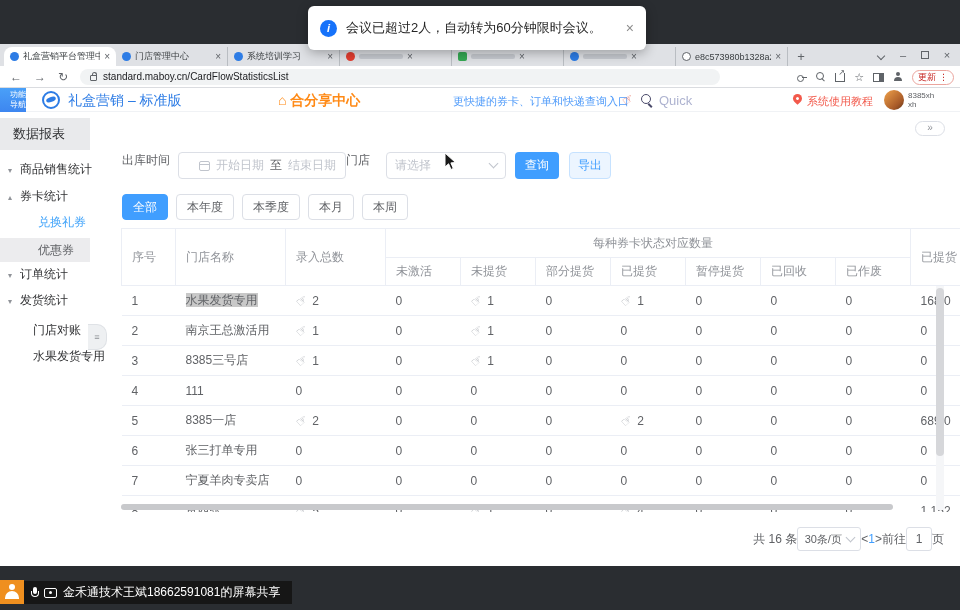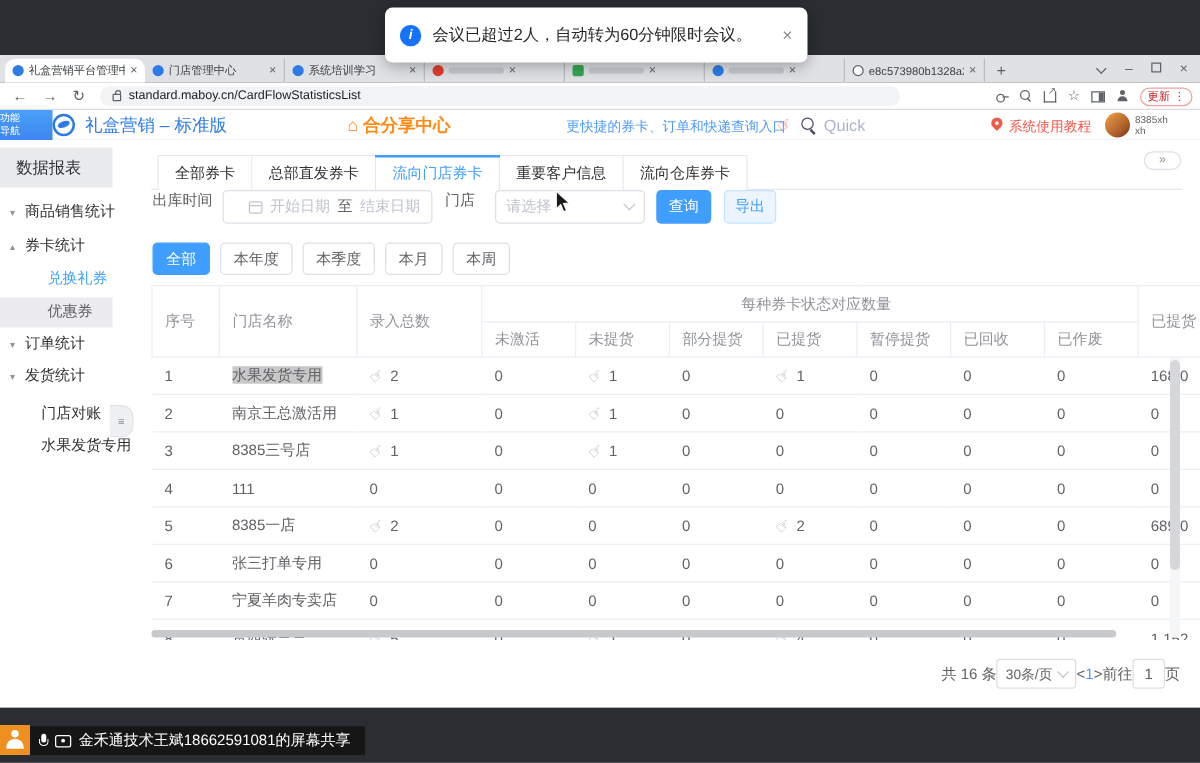--- a/index.html
+++ b/index.html
@@ -46,21 +46,21 @@
   .panelico::after{content:"";position:absolute;right:0;top:0;bottom:0;width:4px;background:#5f6368;}
   .person{width:10px;height:10px;position:relative;}
   .person::before{content:"";position:absolute;left:3px;top:0;width:4px;height:4px;border-radius:50%;background:#5f6368;}
   .person::after{content:"";position:absolute;left:1px;top:5px;width:8px;height:4px;border-radius:4px 4px 0 0;background:#5f6368;}
   .update-pill{height:15px;border:1px solid #eba59e;border-radius:8px;color:#c5221f;font-size:9px;display:flex;align-items:center;padding:0 5px;gap:3px;background:#fff;}
 
   
   .viewport{position:absolute;top:88px;left:0;width:960px;height:478px;background:#fff;overflow:hidden;}
 
   .appheader{position:absolute;top:0;left:0;right:0;height:24px;border-bottom:1px solid #f0f2f5;background:#fff;}
-  .navbox{position:absolute;left:0;top:0;width:42px;height:24px;background:linear-gradient(#4aa0f8,#3d86f0);color:#fff;font-size:8px;line-height:10px;text-align:left;padding-top:2px;}
+  .navbox{position:absolute;left:0;top:0;width:26px;height:24px;background:linear-gradient(#4aa0f8,#3d86f0);color:#fff;font-size:8px;line-height:10px;text-align:right;padding-top:2px;}
   .logo{position:absolute;left:42px;top:3px;width:18px;height:18px;border-radius:50%;border:2px solid #2d7ce5;background:#fff;}
   .logo::before{content:"";position:absolute;left:2px;top:4px;width:10px;height:5px;border-radius:50%;background:#2d7ce5;transform:rotate(-20deg);}
   .brand{position:absolute;left:68px;top:4px;font-size:14px;font-weight:normal;color:#2d7ce5;white-space:nowrap;}
   .sharecenter{position:absolute;left:278px;top:4px;font-size:14px;font-weight:bold;color:#ff8a16;white-space:nowrap;}
   .house{color:#ff8a16;font-weight:normal;}
   .promo{position:absolute;left:453px;top:6px;font-size:11px;color:#4f9bfa;white-space:nowrap;}
   .fingerhdr{position:absolute;left:622px;top:4px;font-size:13px;color:#e25c4a;transform:rotate(-35deg);}
   .qmag{position:absolute;left:641px;top:6px;}
   .qmag::before{content:"";position:absolute;width:8px;height:8px;border:1.6px solid #4a4a6a;border-radius:50%;}
   .qmag::after{content:"";position:absolute;left:8px;top:9px;width:5px;height:1.6px;background:#4a4a6a;transform:rotate(45deg);transform-origin:0 0;}
@@ -72,21 +72,21 @@
   .uname{position:absolute;left:908px;top:3px;font-size:8px;line-height:9px;color:#606266;}
 
   
   .sidebar{position:absolute;left:0;top:24px;width:107px;bottom:0;background:#fff;}
   .sb-title{position:absolute;left:0;top:6px;width:90px;height:32px;background:#e9eaec;line-height:32px;padding-left:13px;font-size:13px;font-weight:normal;color:#303133;}
   .sb-item{position:absolute;left:0;width:107px;height:22px;line-height:22px;font-size:12px;color:#303133;white-space:nowrap;}
   .sb-item .arr{display:inline-block;width:12px;margin-left:8px;color:#909399;font-size:8px;}
   .sb-item.group{padding-left:0;}
   .sb-item.sub{padding-left:38px;color:#606266;}
   .sb-item.sub.active{color:#3ea2fa;}
-  .sb-item.sub.shaded{background:#ececee;width:90px;height:24px;line-height:24px;font-family:Liberation Mono, monospace;}
+  .sb-item.sub.shaded{background:#ececee;width:90px;height:24px;line-height:24px;}
   .sb-item.plain{padding-left:33px;}
   .sb-handle{position:absolute;left:88px;top:212px;width:19px;height:26px;background:#eef0f2;border:1px solid #dfe2e6;border-left:none;border-radius:0 10px 10px 0;color:#8d9095;font-size:9px;display:flex;align-items:center;justify-content:center;}
 
   
   .content{position:absolute;left:107px;top:24px;right:0;bottom:0;overflow:hidden;background:#fff;}
   .ctabs-row{position:absolute;top:12px;left:14px;right:14px;height:28px;border-bottom:1px solid #e4e7ed;}
   .ctabs{display:inline-flex;margin-left:5px;border-top:1px solid #e4e7ed;border-left:1px solid #e4e7ed;}
   .ctab{position:relative;padding:0 13px;height:27px;line-height:27px;font-size:12px;color:#303133;border-right:1px solid #e4e7ed;white-space:nowrap;background:#fff;}
   .ctab.active{color:#409eff;}
   .ctab.active::before{content:"";position:absolute;top:-1px;left:-1px;right:-1px;height:2px;background:#409eff;}
@@ -255,40 +255,31 @@
           <div class="sb-item sub shaded" style="top: 126px;"><span>优惠券</span></div>
           <div class="sb-item group" style="top: 151px;"><span class="arr">▾</span><span>订单统计</span></div>
           <div class="sb-item group" style="top: 177px;"><span class="arr">▾</span><span>发货统计</span></div>
           <div class="sb-item plain" style="top: 207px;"><span>门店对账</span></div>
           <div class="sb-item plain" style="top: 233px;"><span>水果发货专用</span></div>
         </div>
       <div class="sb-handle">≡</div>
     </div>
 
     <div class="content">
-      <div class="ctabs-row">
-        <div class="ctabs" id="ctabs">
-            <div class="ctab">全部券卡</div>
-            <div class="ctab">总部直发券卡</div>
-            <div class="ctab active">流向门店券卡</div>
-            <div class="ctab">重要客户信息</div>
-            <div class="ctab">流向仓库券卡</div>
-          </div>
-      </div>
       <div class="collapse-pill">»</div>
 
       <div class="filters">
         <span class="f-label">出库时间</span>
         <div class="dateinput">
           <span class="calico"></span>
           <span class="ph">开始日期</span>
           <span class="sep-zhi">至</span>
           <span class="ph">结束日期</span>
         </div>
-        <span class="f-label" style="margin-left:10px;">门店</span>
+        <span class="f-label" style="margin-left:0;">门店</span>
         <div class="storesel">
           <span class="ph">请选择</span>
           <span class="selchev"></span>
         </div>
         <div class="btn-primary">查询</div>
         <div class="btn-plain">导出</div>
       </div>
 
       <div class="quickrow" id="quickrow">
           <div class="qbtn active">全部</div>

